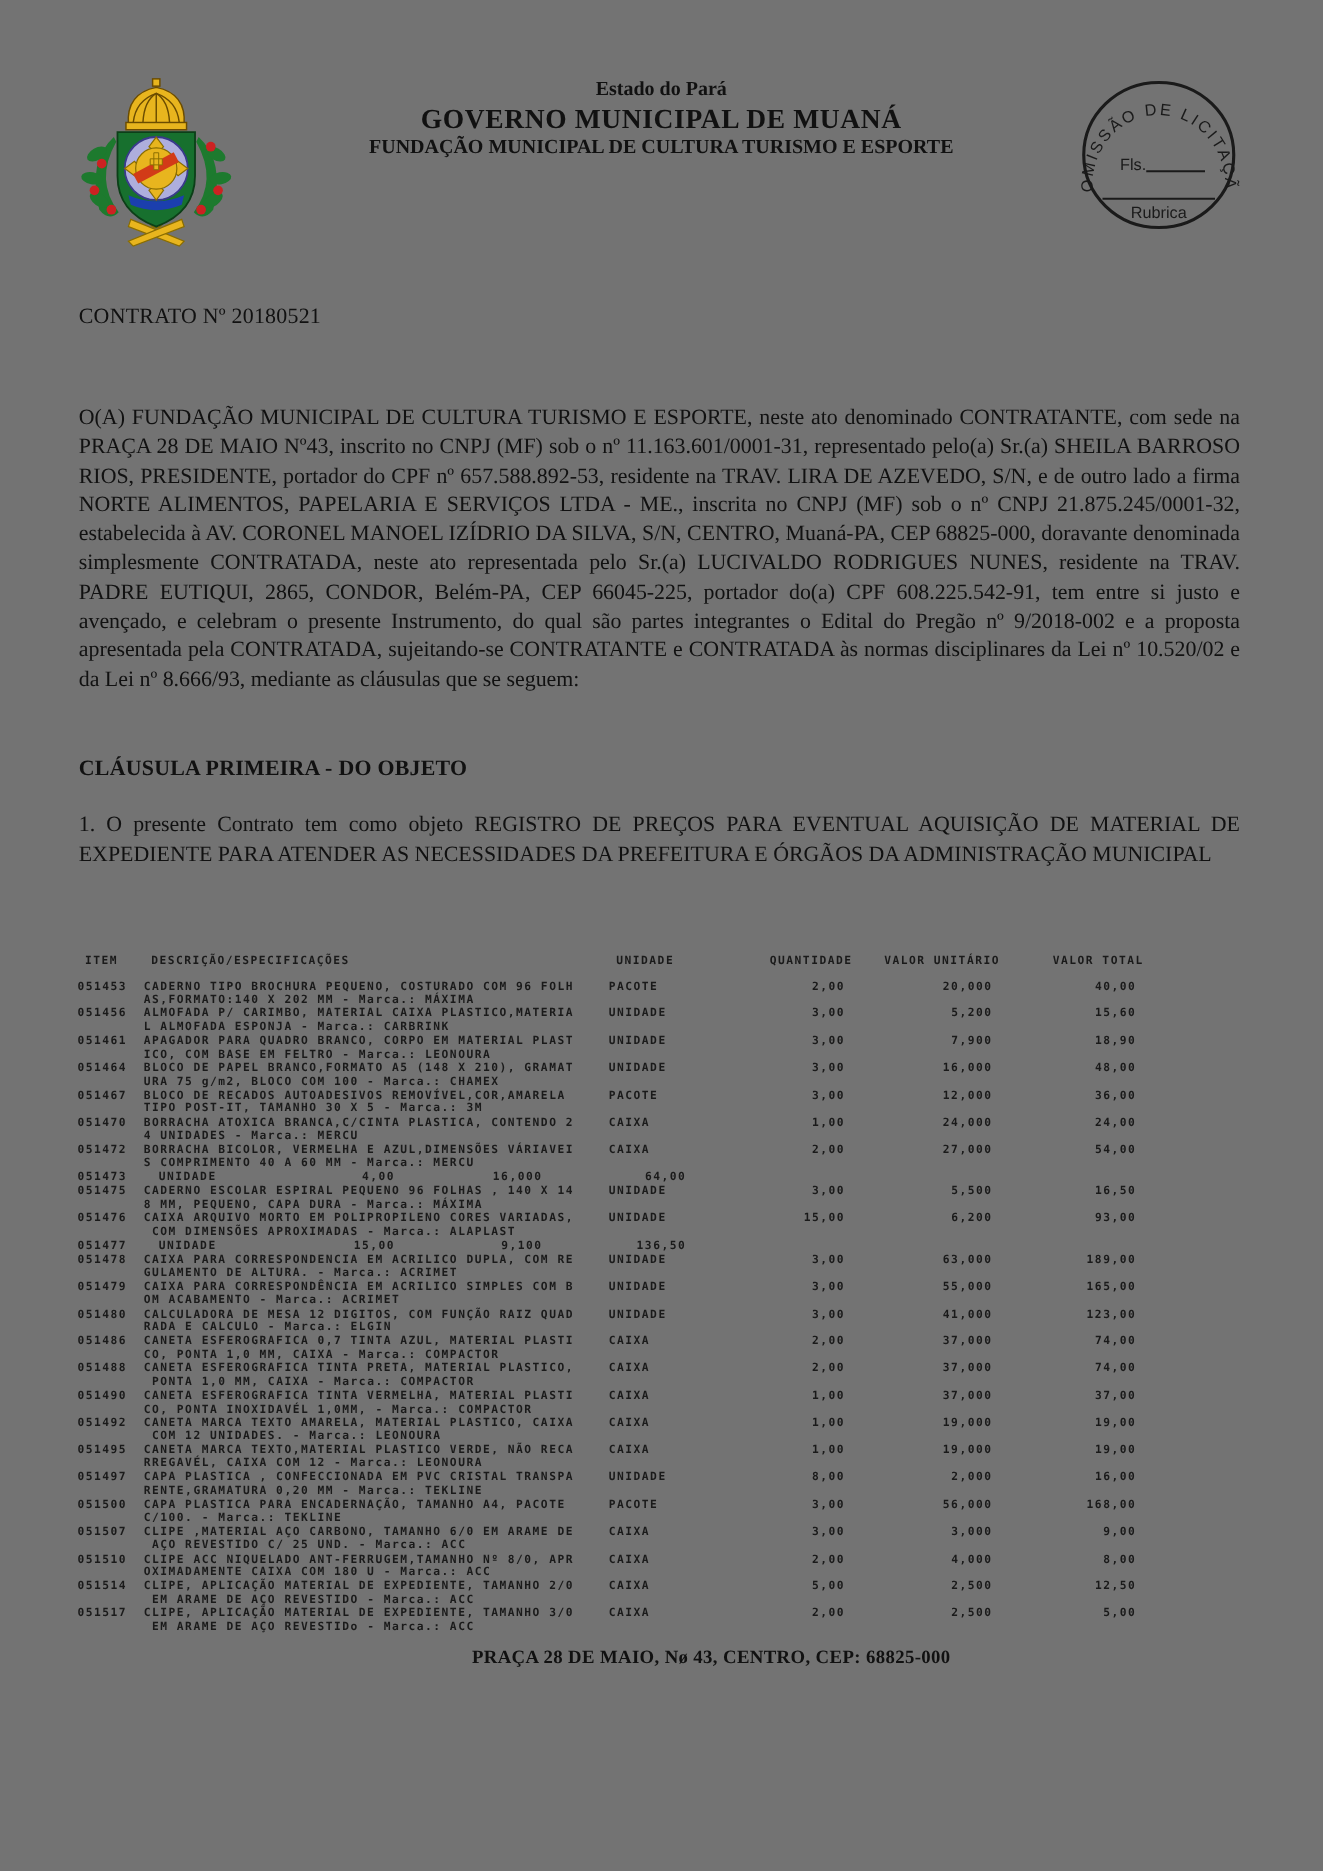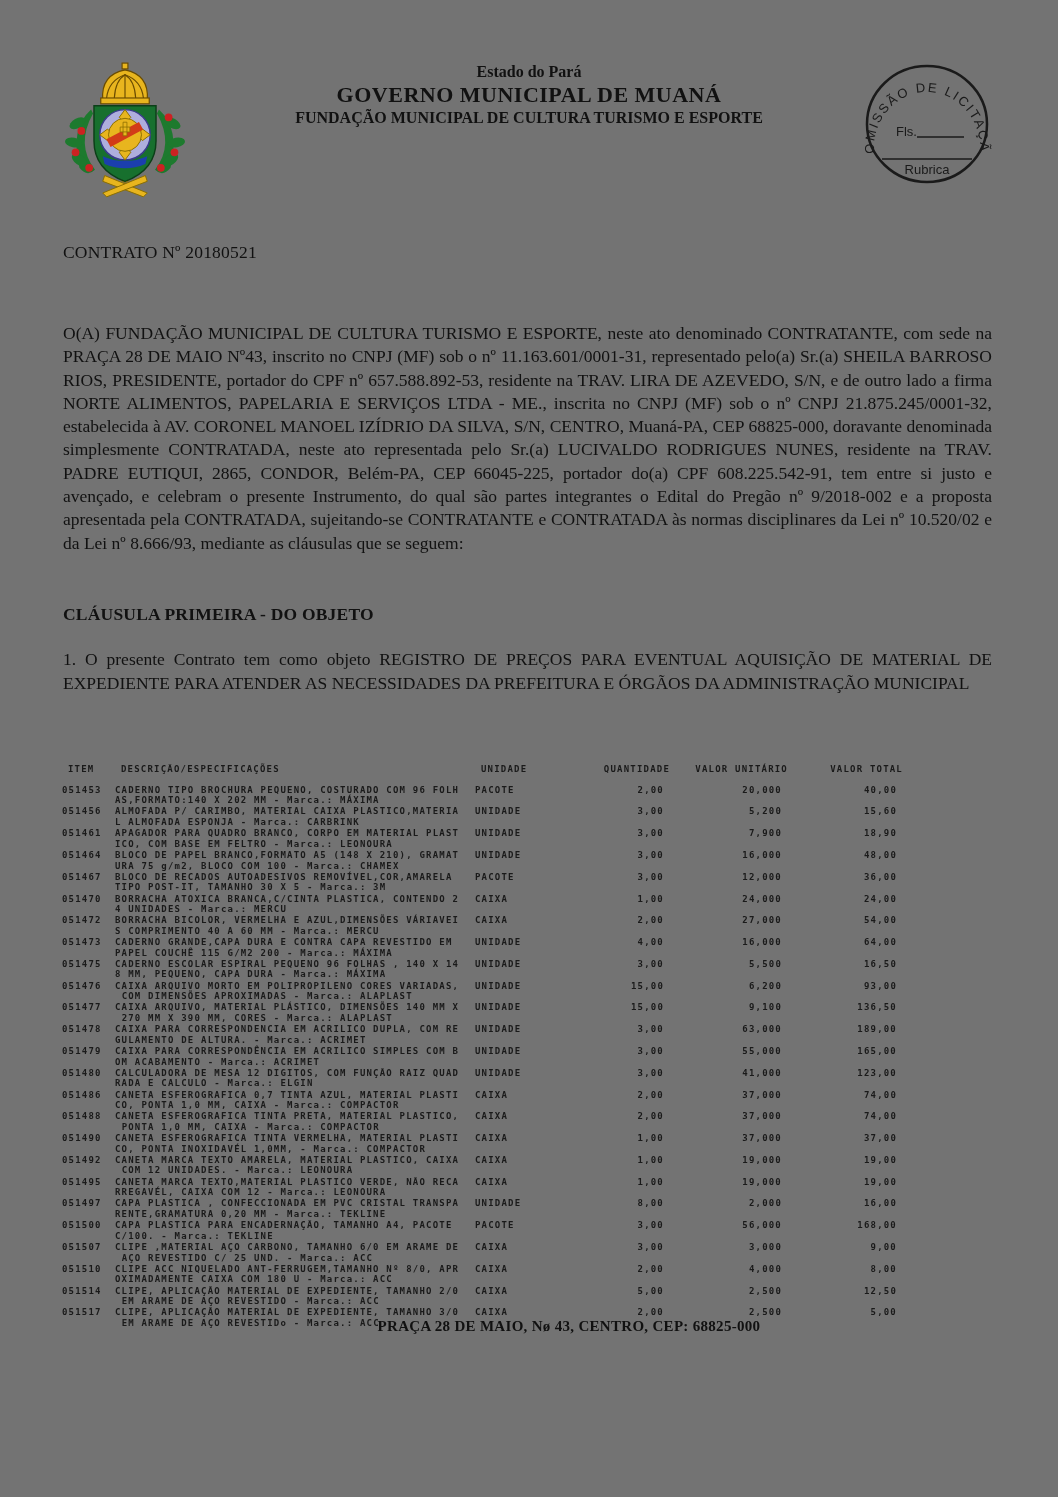--- a/index.html
+++ b/index.html
@@ -45,21 +45,21 @@
     font-family:"DejaVu Sans Mono", monospace;
     font-size:9px;font-weight:700;letter-spacing:1.2px;
     line-height:10.6px;color:#1a1a1a;
   }
   .t-head{display:flex;margin-bottom:10px;}
   .t-row{display:flex;margin-bottom:0.6px;}
   .c{flex:0 0 auto;white-space:pre-wrap;}
   .c.item{width:53px;padding-left:2px;}
   .t-head .c.item{padding-left:8px;}
   .c.desc{width:360px;}
-  .c.unit{width:85px;}
+  .c.unit{width:85px;margin-left:12px;}
   .c.qty{width:104px;text-align:right;}
   .c.unitval{width:118px;text-align:right;}
   .c.total{width:115px;text-align:right;}
   
   .footer-address{
     position:absolute;left:16px;top:1318px;width:100%;
     text-align:center;font-size:15px;font-weight:bold;letter-spacing:0.3px;margin-left:24px;
   }
 </style>
 </head>
@@ -227,22 +227,20 @@
       <div class="c desc">BORRACHA BICOLOR, VERMELHA E AZUL,DIMENSÕES VÁRIAVEI
 S COMPRIMENTO 40 A 60 MM - Marca.: MERCU</div>
       <div class="c unit">CAIXA</div>
       <div class="c qty">2,00</div>
       <div class="c unitval">27,000</div>
       <div class="c total">54,00</div>
     </div>
 
     <div class="t-row">
       <div class="c item">051473</div>
-      <div class="c desc">CADERNO GRANDE,CAPA DURA E CONTRA CAPA REVESTIDO EM
-PAPEL COUCHÊ 115 G/M2 200 - Marca.: MÁXIMA</div>
       <div class="c unit">UNIDADE</div>
       <div class="c qty">4,00</div>
       <div class="c unitval">16,000</div>
       <div class="c total">64,00</div>
     </div>
 
     <div class="t-row">
       <div class="c item">051475</div>
       <div class="c desc">CADERNO ESCOLAR ESPIRAL PEQUENO 96 FOLHAS , 140 X 14
 8 MM, PEQUENO, CAPA DURA - Marca.: MÁXIMA</div>
@@ -257,22 +255,20 @@
       <div class="c desc">CAIXA ARQUIVO MORTO EM POLIPROPILENO CORES VARIADAS,
  COM DIMENSÕES APROXIMADAS - Marca.: ALAPLAST</div>
       <div class="c unit">UNIDADE</div>
       <div class="c qty">15,00</div>
       <div class="c unitval">6,200</div>
       <div class="c total">93,00</div>
     </div>
 
     <div class="t-row">
       <div class="c item">051477</div>
-      <div class="c desc">CAIXA ARQUIVO, MATERIAL PLÁSTICO, DIMENSÕES 140 MM X
- 270 MM X 390 MM, CORES - Marca.: ALAPLAST</div>
       <div class="c unit">UNIDADE</div>
       <div class="c qty">15,00</div>
       <div class="c unitval">9,100</div>
       <div class="c total">136,50</div>
     </div>
 
     <div class="t-row">
       <div class="c item">051478</div>
       <div class="c desc">CAIXA PARA CORRESPONDENCIA EM ACRILICO DUPLA, COM RE
 GULAMENTO DE ALTURA. - Marca.: ACRIMET</div>

